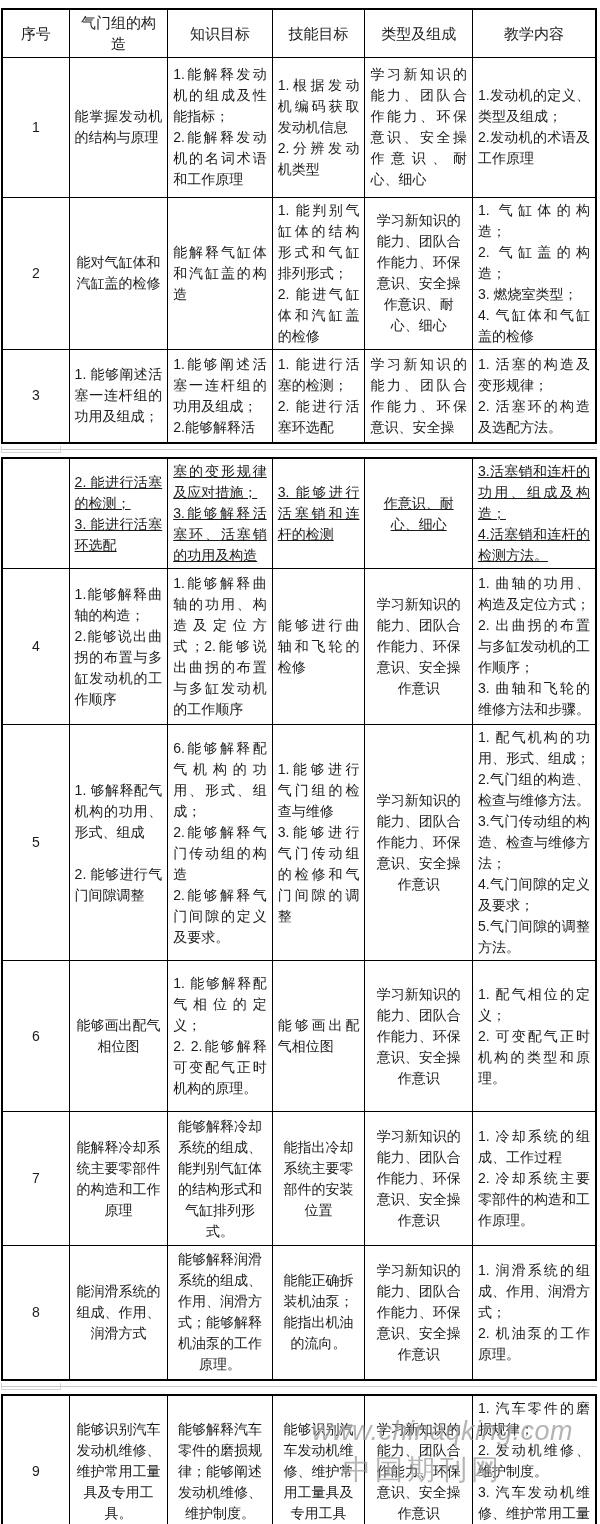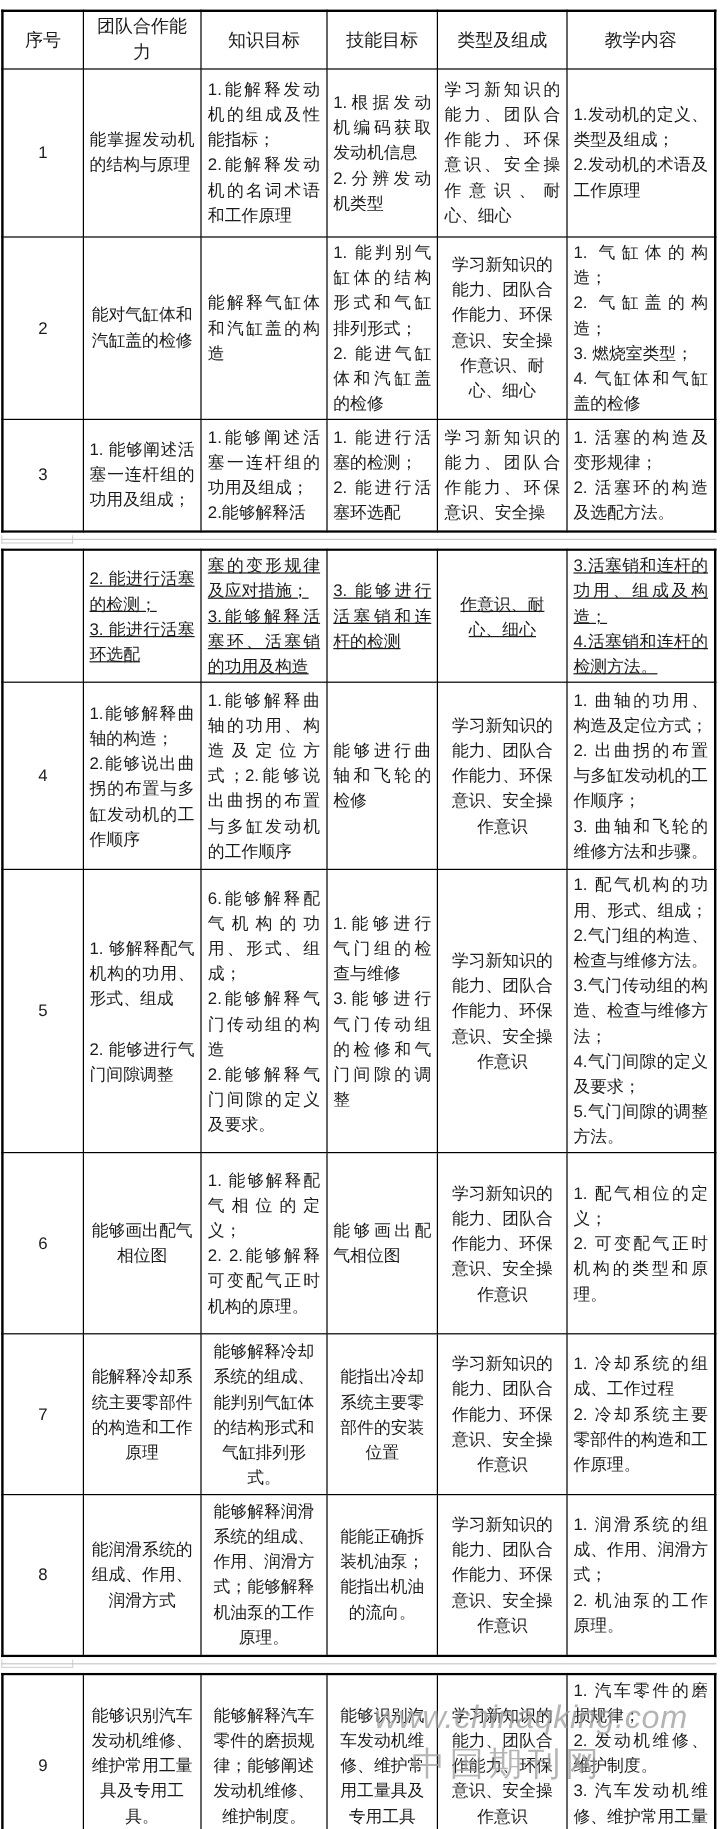--- a/index.html
+++ b/index.html
@@ -58,21 +58,21 @@
           <col class="col0">
           <col class="col1">
           <col class="col2">
           <col class="col3">
           <col class="col4">
           <col class="col5">
         </colgroup>
         <tbody>
           <tr>
             <th>序号</th>
-            <th>团队合作能力</th>
+            <th>气门组的构造</th>
             <th>知识目标</th>
             <th>技能目标</th>
             <th>类型及组成</th>
             <th>教学内容</th>
           </tr>
           <tr>
             <td class="al-c">1</td>
             <td class="al-j">能掌握发动机的结构与原理</td>
             <td class="al-j">1.能解释发动机的组成及性能指标；
 2.能解释发动机的名词术语和工作原理</td>

